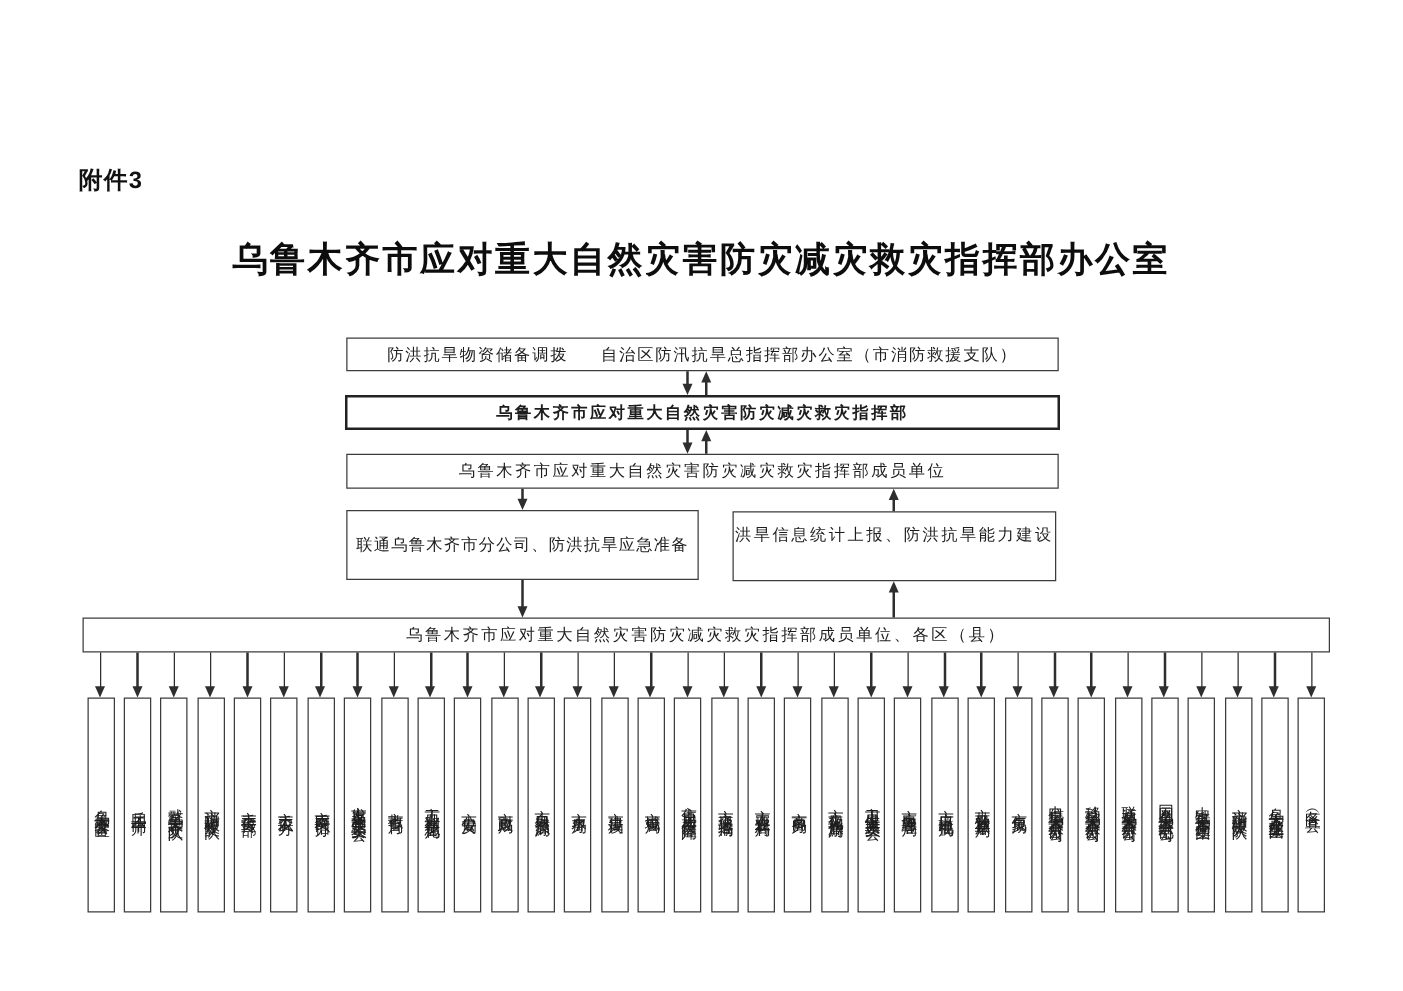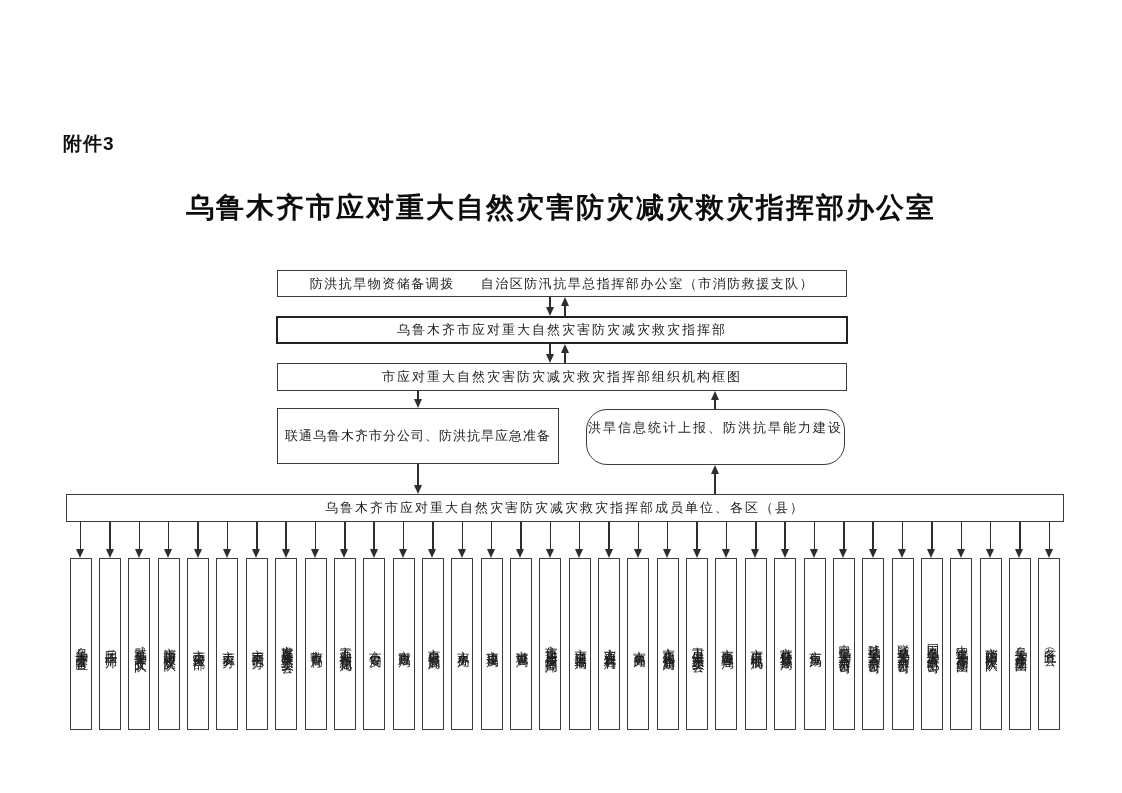--- a/index.html
+++ b/index.html
@@ -14,29 +14,29 @@
   .title {
     position:absolute; left:0; top:189px; width:100%; margin:0;
     text-align:center; font-size:28px; font-weight:bold; letter-spacing:2px; color:#0d0d0d;
   }
   .box {
     position:absolute; border:1px solid #3c3c3c; background:#fff;
     display:flex; align-items:center; justify-content:center;
     font-size:13px; letter-spacing:2px; color:#1d1d1d; box-sizing:border-box;
   }
   .box-region  { left:277px; top:270px; width:570px; height:27px; gap:26px; letter-spacing:1.5px; }
-  .box-cityhq  { left:276px; top:316px; width:572px; height:28px; border-width:2px; border-color:#222; font-weight:normal; }
+  .box-cityhq  { left:276px; top:316px; width:572px; height:28px; border-width:2px; border-color:#222; font-weight:bold; }
   .box-office  { left:277px; top:363px; width:570px; height:28px; }
   .box-duty-left {
     left:277px; top:408px; width:282px; height:56px;
     flex-direction:column; justify-content:center; gap:5px; letter-spacing:1px;
   }
   .box-duty-right {
     left:586px; top:409px; width:259px; height:56px;
-    align-items:flex-start; padding-top:9px;border-radius:21px;
+    align-items:flex-start; padding-top:9px;
   }
   .box-members { left:66px; top:494px; width:998px; height:28px; }
   .unit-box {
     position:absolute; top:558px; width:22px; height:172px; box-sizing:border-box;
     border:1px solid #3c3c3c; background:#fff;
     writing-mode:vertical-rl; text-align:center; line-height:19px;
     font-size:12.5px; letter-spacing:2px; color:#1d1d1d;
   }
   .cline { position:absolute; width:1.5px; background:#2e2e2e; }
   .ahead { position:absolute; width:0; height:0; }
@@ -51,21 +51,21 @@
   <h1 class="title">乌鲁木齐市应对重大自然灾害防灾减灾救灾指挥部办公室</h1>
 
   <div>
     <div class="box box-region">
       <span>防洪抗旱物资储备调拨</span>
       <span>自治区防汛抗旱总指挥部办公室（市消防救援支队）</span>
     </div>
 
     <div class="box box-cityhq">乌鲁木齐市应对重大自然灾害防灾减灾救灾指挥部</div>
 
-    <div class="box box-office">市应对重大自然灾害防灾减灾救灾指挥部组织机构框图</div>
+    <div class="box box-office">乌鲁木齐市应对重大自然灾害防灾减灾救灾指挥部成员单位</div>
 
     <div class="box box-duty-left">
       <div>联通乌鲁木齐市分公司、防洪抗旱应急准备</div>
     </div>
 
     <div class="box box-duty-right">洪旱信息统计上报、防洪抗旱能力建设</div>
 
     <div class="box box-members">乌鲁木齐市应对重大自然灾害防灾减灾救灾指挥部成员单位、各区（县）</div>
 
     <div id="connectors">

